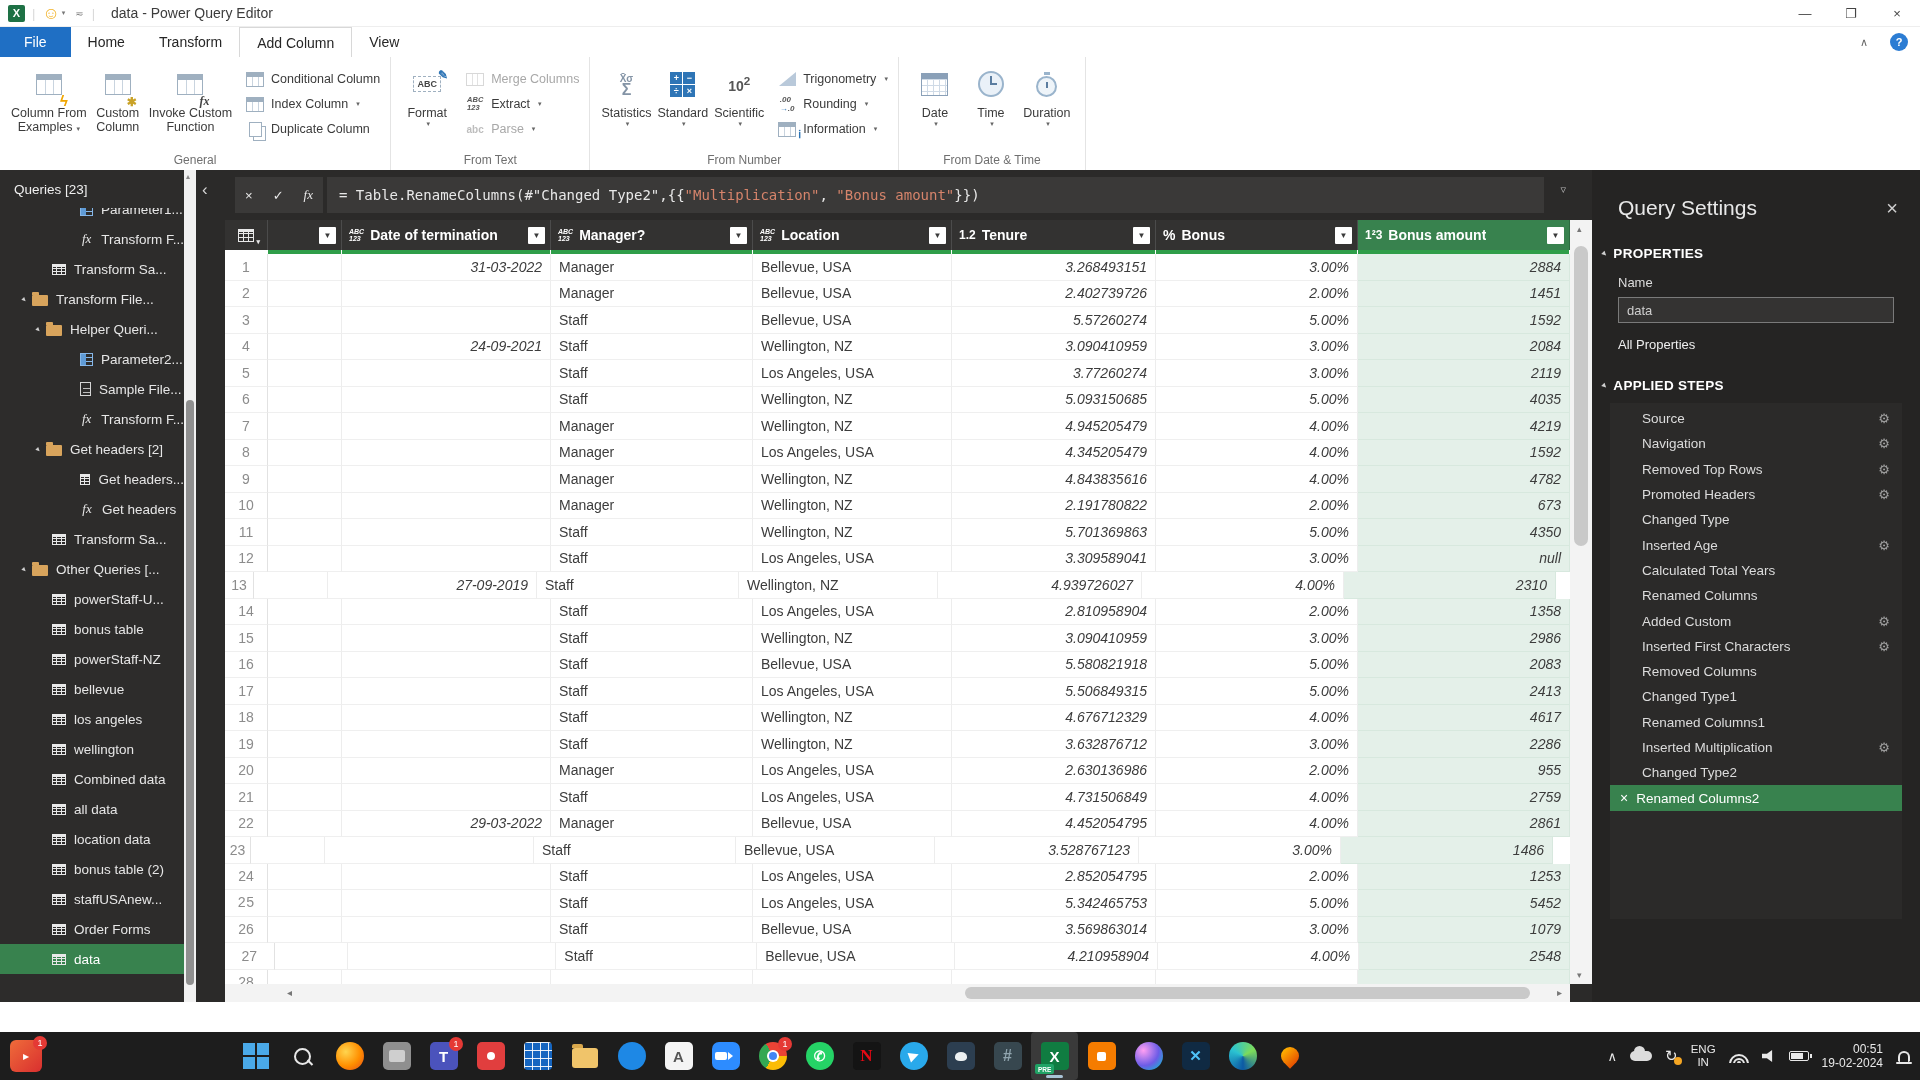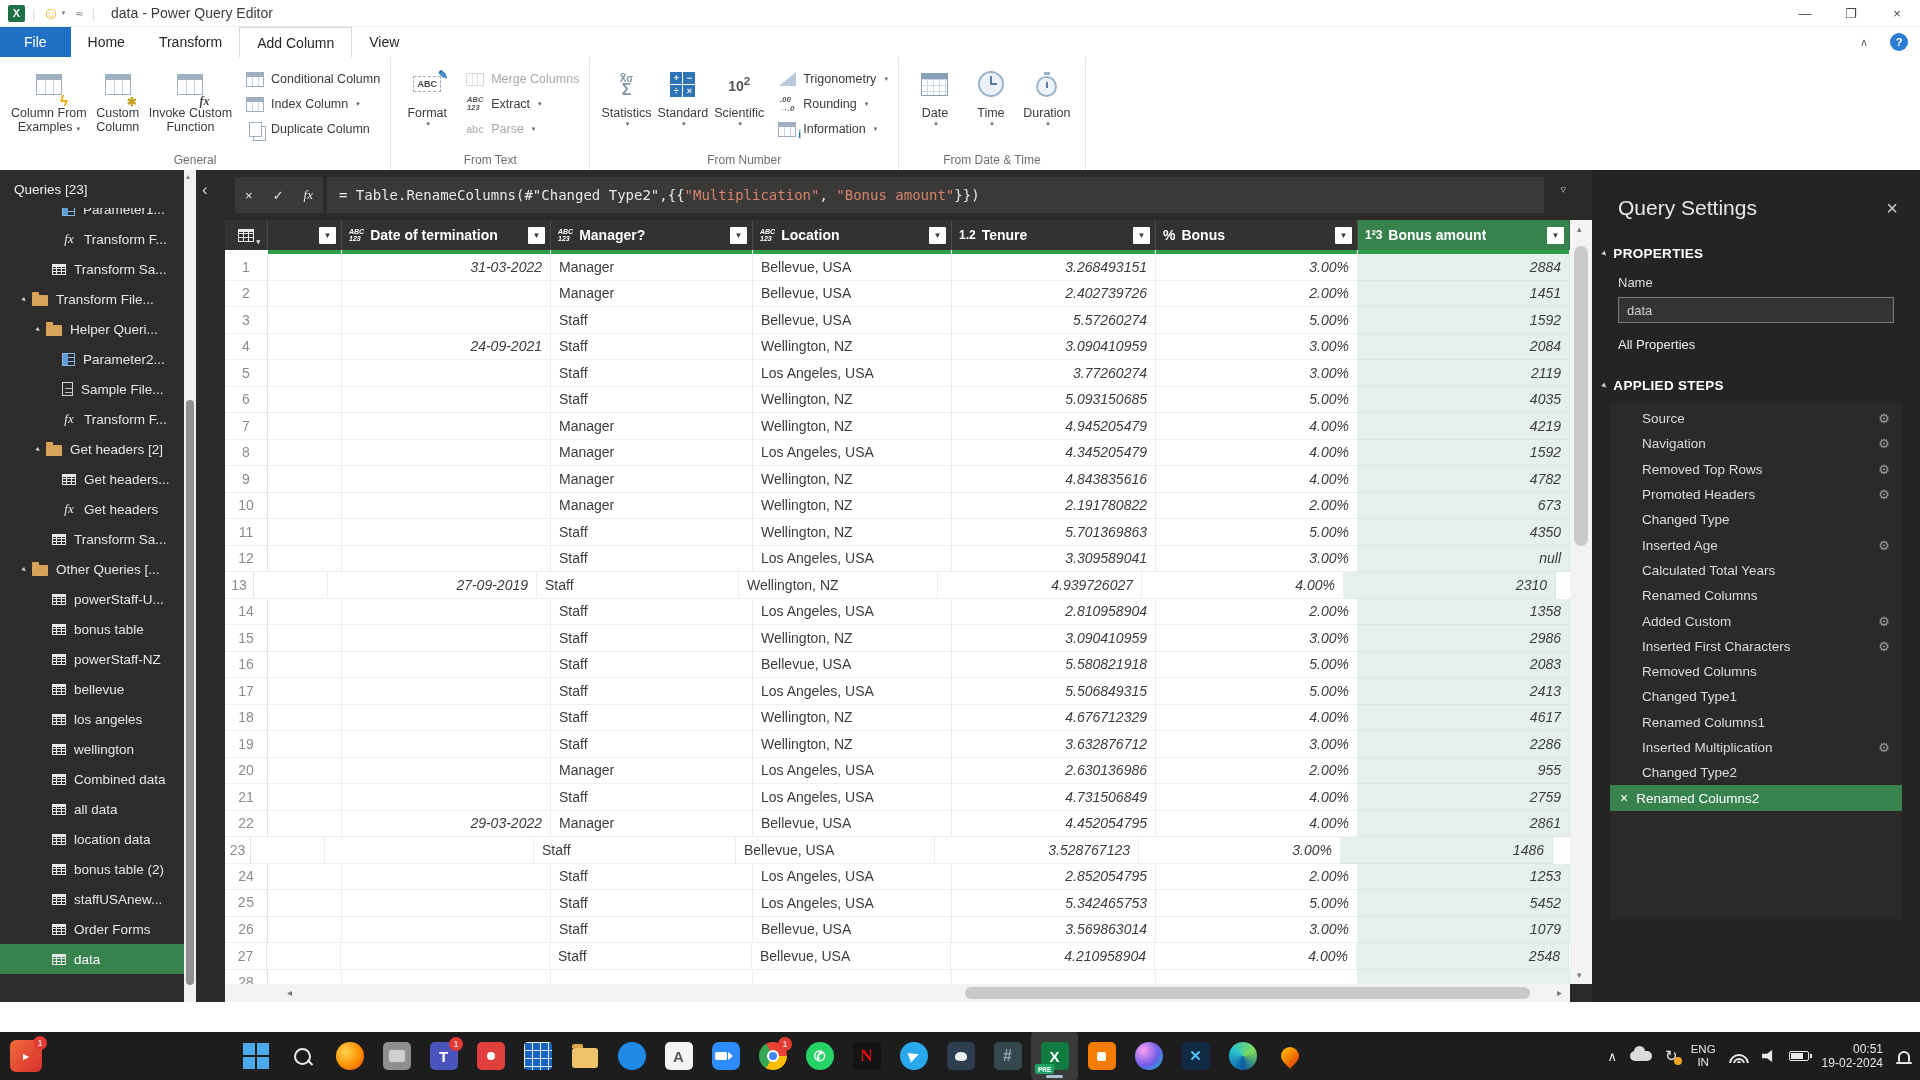--- a/index.html
+++ b/index.html
@@ -72,21 +72,21 @@
   
   #main{position:absolute;left:0;top:170px;width:1920px;height:832px;background:#2b2a29}
   
   #sidebar{position:absolute;left:0;top:0;width:184px;height:100%;background:#2d2c2b;overflow:hidden}
   #sb-head{height:38px;display:flex;align-items:center;padding-left:14px;color:#efefef;font-size:13.5px;position:relative;z-index:2;background:#2d2c2b}
   #query-list{position:absolute;top:38px;left:0;right:0;bottom:0;overflow:hidden}
   #query-list .qi:first-child{margin-top:-14px}
   .qi{height:30px;display:flex;align-items:center;color:#e6e6e6;font-size:13.5px;white-space:nowrap}
   .qi .txt{margin-left:8px}
   .qi.sel{background:#38824e;color:#fff}
-  .lvl1{padding-left:22px}.lvl2{padding-left:52px}.lvl2.fold{padding-left:36px}.lvl3{padding-left:62px}
+  .lvl1{padding-left:22px}.lvl2{padding-left:52px}.lvl2.fold{padding-left:36px}.lvl3{padding-left:80px}
   .exp{display:inline-block;transform:rotate(-45deg);font-size:8px;color:#cfcfcf;margin-right:6px}
   .qic{display:inline-flex;justify-content:center;align-items:center}
   .qic-table{width:14px;height:11px;border:1px solid #e8e8e8;background:linear-gradient(#e8e8e8 0 2px,rgba(0,0,0,0) 2px),repeating-linear-gradient(to right,rgba(0,0,0,0) 0 3.5px,#e8e8e8 3.5px 4.5px),repeating-linear-gradient(to bottom,rgba(0,0,0,0) 0 2.6px,#e8e8e8 2.6px 3.6px)}
   .qic-fx{font-family:"Liberation Serif",serif;font-style:italic;font-size:13px;color:#e8e8e8;width:14px}
   .qic-folder{width:16px;height:11px;background:#d8a45c;border-radius:1px;position:relative;margin-top:2px}
   .qic-folder::before{content:"";position:absolute;top:-3px;left:0;width:7px;height:3px;background:#d8a45c;border-radius:1px 1px 0 0}
   .qic-parameter{width:13px;height:13px;border:1px solid #86b7e8;background:linear-gradient(to right,#5f9bd6 0 5px,rgba(0,0,0,0) 5px),repeating-linear-gradient(to bottom,rgba(0,0,0,0) 0 3px,#86b7e8 3px 4px)}
   .qic-document{width:11px;height:14px;border:1px solid #d5d5d5;background:repeating-linear-gradient(to bottom,rgba(0,0,0,0) 0 3px,#bdbdbd 3px 4px) 2px 2px/7px 9px no-repeat}
   #sb-scroll{position:absolute;left:184px;top:0;width:12px;height:100%;background:#f1f1f1}
   #sb-scroll .sar{position:absolute;top:2px;left:2px;font-size:8px;color:#888}
@@ -881,21 +881,21 @@
           <div class="gc rn" style="width: 43px;">26</div>
           <div class="gc" style="width: 74px;"></div>
           <div class="gc r" style="width: 209px;"></div>
           <div class="gc" style="width: 202px;">Staff</div>
           <div class="gc" style="width: 199px;">Bellevue, USA</div>
           <div class="gc r" style="width: 204px;">3.569863014</div>
           <div class="gc r" style="width: 202px;">3.00%</div>
           <div class="gc r selc" style="width: 212px;">1079</div>
         </div>
         <div class="grow">
-          <div class="gc rn" style="width: 42px;">27</div>
+          <div class="gc rn" style="width: 50px;">27</div>
           <div class="gc" style="width: 74px;"></div>
           <div class="gc r" style="width: 209px;"></div>
           <div class="gc" style="width: 202px;">Staff</div>
           <div class="gc" style="width: 199px;">Bellevue, USA</div>
           <div class="gc r" style="width: 204px;">4.210958904</div>
           <div class="gc r" style="width: 202px;">4.00%</div>
           <div class="gc r selc" style="width: 212px;">2548</div>
         </div>
         <div class="grow">
           <div class="gc rn" style="width: 43px;">28</div>

